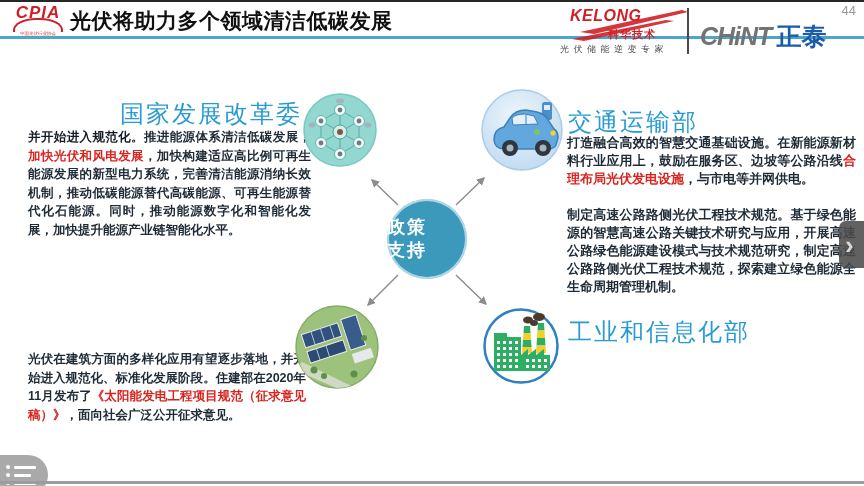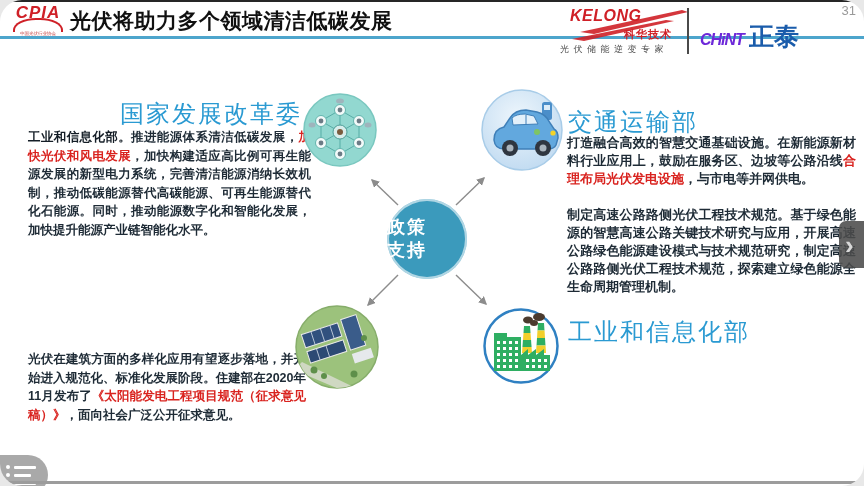--- a/index.html
+++ b/index.html
@@ -1,42 +1,42 @@
 <!DOCTYPE html>
 <html><head>
 <meta charset="utf-8">
 <style>
   html,body{margin:0;padding:0;background:#e8e8e8;}
   .stage{
     position:relative;width:864px;height:486px;background:#ffffff;
-    overflow:hidden;font-family:"Liberation Sans","DejaVu Sans",sans-serif;border-radius:22px;
+    overflow:hidden;font-family:"Liberation Sans","DejaVu Sans",sans-serif;
     -webkit-font-smoothing:antialiased;
   }
   .edge-top{position:absolute;left:0;top:0;width:864px;height:2px;background:#262626;}
   .edge-bottom{position:absolute;left:0;top:481px;width:864px;height:3px;background:#9c9c9c;}
 
   
   .cpia-logo{position:absolute;left:10px;top:4px;width:56px;height:32px;text-align:center;}
   .cpia-text{font-size:17px;font-weight:800;color:#cf2027;letter-spacing:1px;line-height:17px;font-style:italic;}
   .cpia-arc{width:46px;height:12px;margin:-3px auto 0;border:2px solid #cf2027;border-bottom:none;
             border-radius:23px 23px 0 0/12px 12px 0 0;}
   .cpia-sub{font-size:4.5px;color:#c23a3a;margin-top:-1px;white-space:nowrap;}
   .header-title{position:absolute;left:70px;top:7px;font-size:21px;font-weight:800;color:#101010;
                 letter-spacing:0.5px;white-space:nowrap;}
   .blue-rule{position:absolute;left:0;top:36px;width:864px;height:3px;background:#4da5cc;}
 
   .kelong-logo{position:absolute;left:552px;top:4px;width:142px;height:54px;}
   .kelong-swoosh{position:absolute;left:18px;top:2px;}
   .kelong-en{position:absolute;left:18px;top:3px;font-size:16px;font-weight:800;font-style:italic;
              color:#cf2027;letter-spacing:0.5px;}
-  .kelong-cn{position:absolute;left:56px;top:23px;font-size:11px;font-weight:800;color:#cf2027;letter-spacing:1px;margin-left:16px;}
+  .kelong-cn{position:absolute;left:56px;top:23px;font-size:11px;font-weight:800;color:#cf2027;letter-spacing:1px;}
   .kelong-tagline{position:absolute;left:8px;top:39px;font-size:9px;color:#4a4a4a;letter-spacing:4.5px;white-space:nowrap;}
   .header-divider{position:absolute;left:687px;top:8px;width:2px;height:46px;background:#4a4a4a;}
   .chint-logo{position:absolute;left:700px;top:20px;white-space:nowrap;}
-  .chint-en{font-size:16px;font-weight:900;color:#6d28d9;letter-spacing:-1px;font-style:italic;}
+  .chint-en{font-size:25px;font-weight:900;color:#737373;letter-spacing:-1px;font-style:italic;}
   .chint-cn{font-size:25px;font-weight:900;color:#1a5cab;margin-left:5px;}
   .page-number{position:absolute;right:8px;top:3px;font-size:13px;color:#9a9a9a;}
 
   
   .q-title{position:absolute;font-size:24px;font-weight:400;color:#2a9ad2;letter-spacing:2px;white-space:nowrap;}
   .q-para{position:absolute;font-size:12.5px;line-height:18.5px;color:#1e2b36;font-weight:600;
           text-align:justify;}
   .seg-normal{}
   .seg-bold{font-weight:800;color:#141d26;}
   .seg-red{font-weight:800;color:#d9231f;}
@@ -99,24 +99,24 @@
       <path d="M2,33 L96,14 L104,15 L14,35 Z" fill="#cf2027" opacity="0.9"></path>
     </svg>
     <div class="kelong-en">KELONG</div>
     <div class="kelong-cn">科华技术</div>
     <div class="kelong-tagline">光伏储能逆变专家</div>
   </div>
   <div class="header-divider"></div>
   <div class="chint-logo">
     <span class="chint-en">CHiNT</span><span class="chint-cn">正泰</span>
   </div>
-  <div class="page-number">31</div>
+  <div class="page-number">44</div>
 
   <div class="q-title" id="ndrc-title">国家发展改革委</div>
-  <div class="q-para" id="ndrc-para"><span class="seg-bold">工业和信息化部。</span><span class="seg-normal">推进能源体系清洁低碳发展，</span><span class="seg-red">加快光伏和风电发展</span><span class="seg-normal">，加快构建适应高比例可再生能源发展的新型电力系统，完善清洁能源消纳长效机制，推动低碳能源替代高碳能源、可再生能源替代化石能源。同时，推动能源数字化和智能化发展，加快提升能源产业链智能化水平。</span></div>
+  <div class="q-para" id="ndrc-para"><span class="seg-bold">并开始进入规范化。</span><span class="seg-normal">推进能源体系清洁低碳发展，</span><span class="seg-red">加快光伏和风电发展</span><span class="seg-normal">，加快构建适应高比例可再生能源发展的新型电力系统，完善清洁能源消纳长效机制，推动低碳能源替代高碳能源、可再生能源替代化石能源。同时，推动能源数字化和智能化发展，加快提升能源产业链智能化水平。</span></div>
 
   <div class="q-title" id="transport-title">交通运输部</div>
   <div class="q-para" id="transport-para2"><span class="seg-normal">制定高速公路路侧光伏工程技术规范。基于绿色能源的智慧高速公路关键技术研究与应用，开展高速公路绿色能源建设模式与技术规范研究，制定高速公路路侧光伏工程技术规范，探索建立绿色能源全生命周期管理机制。</span></div>
   <div class="q-para" id="transport-para1"><span class="seg-normal">打造融合高效的智慧交通基础设施。在新能源新材料行业应用上，鼓励在服务区、边坡等公路沿线</span><span class="seg-red">合理布局光伏发电设施</span><span class="seg-normal">，与市电等并网供电。</span></div>
 
   <div class="q-para" id="housing-para"><span class="seg-normal">光伏在建筑方面的多样化应用有望逐步落地，并开始进入规范化、标准化发展阶段。住建部在2020年11月发布了</span><span class="seg-red">《太阳能发电工程项目规范（征求意见稿）》</span><span class="seg-normal">，面向社会广泛公开征求意见。</span></div>
 
   <div class="q-title" id="miit-title">工业和信息化部</div>
 
   <svg class="icon-circle" id="network-icon" width="76" height="76" viewBox="0 0 76 76">

